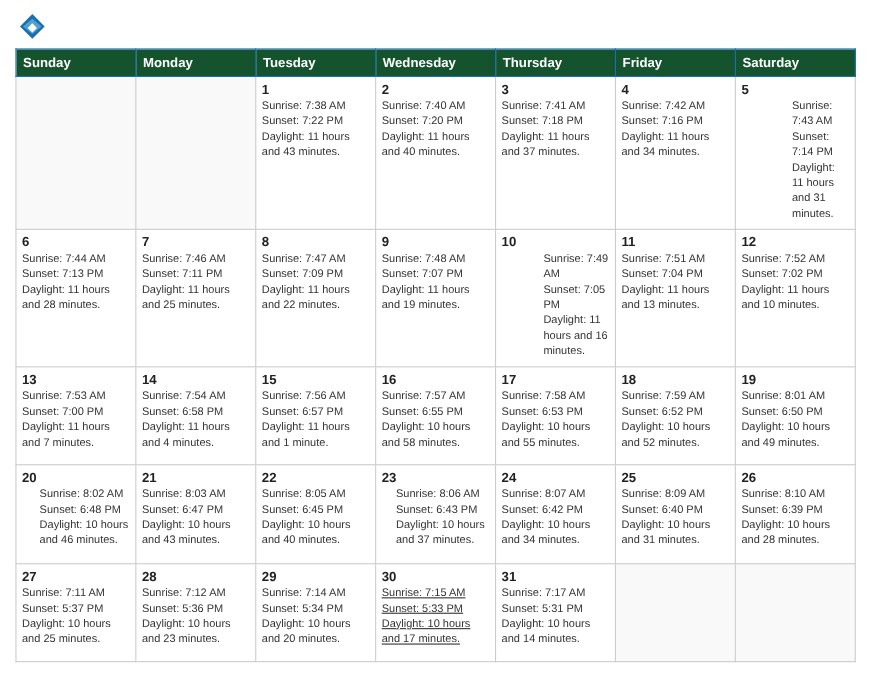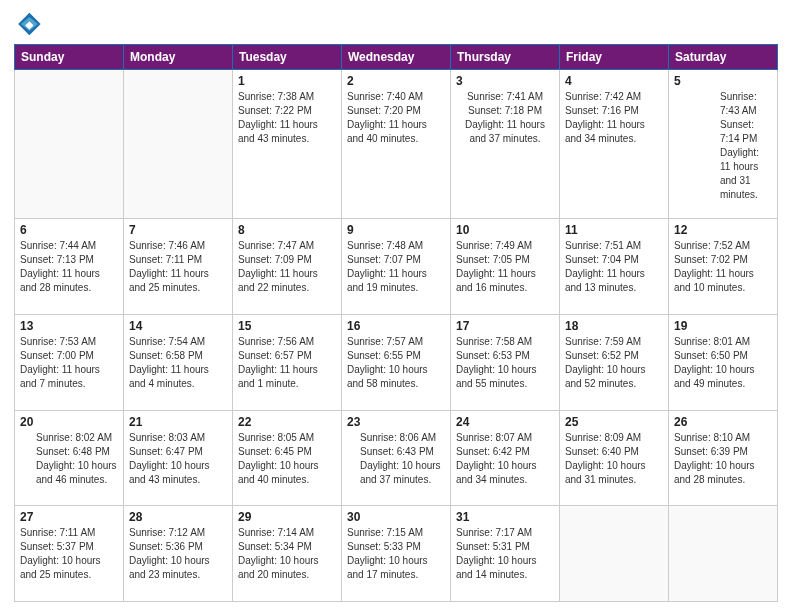--- a/index.html
+++ b/index.html
@@ -53,21 +53,21 @@
       font-size: 14px;
       color: #555;
     }
     .calendar {
       flex: 1;
       border-collapse: collapse;
       width: 100%;
       font-size: 10.5px;
     }
     .calendar th {
-      background: #701a75;
+      background: #14532d;
       color: #fff;
       text-align: left;
       padding: 5px 6px;
       font-size: 12px;
       font-weight: bold;
       border: 1px solid #1a6faf;
     }
     .calendar td {
       border: 1px solid #ccc;
       vertical-align: top;
@@ -135,21 +135,21 @@
 Daylight: 11 hours and 43 minutes.</div>
           </td>
           <td>
             <div class="day-number">2</div>
             <div class="day-info" style="white-space: pre-line;">Sunrise: 7:40 AM
 Sunset: 7:20 PM
 Daylight: 11 hours and 40 minutes.</div>
           </td>
           <td>
             <div class="day-number">3</div>
-            <div class="day-info" style="white-space: pre-line; text-align: center;">Sunrise: 7:41 AM
+            <div class="day-info" style="white-space: pre-line;">Sunrise: 7:41 AM
 Sunset: 7:18 PM
 Daylight: 11 hours and 37 minutes.</div>
           </td>
           <td>
             <div class="day-number">4</div>
             <div class="day-info" style="white-space: pre-line;">Sunrise: 7:42 AM
 Sunset: 7:16 PM
 Daylight: 11 hours and 34 minutes.</div>
           </td>
           <td>
@@ -179,21 +179,21 @@
 Daylight: 11 hours and 22 minutes.</div>
           </td>
           <td>
             <div class="day-number">9</div>
             <div class="day-info" style="white-space: pre-line;">Sunrise: 7:48 AM
 Sunset: 7:07 PM
 Daylight: 11 hours and 19 minutes.</div>
           </td>
           <td>
             <div class="day-number">10</div>
-            <div class="day-info" style="white-space: pre-line;">Sunrise: 7:49 AM
+            <div class="day-info" style="white-space: pre-line; margin-left: 38px;">Sunrise: 7:49 AM
 Sunset: 7:05 PM
 Daylight: 11 hours and 16 minutes.</div>
           </td>
           <td>
             <div class="day-number">11</div>
             <div class="day-info" style="white-space: pre-line;">Sunrise: 7:51 AM
 Sunset: 7:04 PM
 Daylight: 11 hours and 13 minutes.</div>
           </td>
           <td>
@@ -305,21 +305,21 @@
 Daylight: 10 hours and 23 minutes.</div>
           </td>
           <td>
             <div class="day-number">29</div>
             <div class="day-info" style="white-space: pre-line;">Sunrise: 7:14 AM
 Sunset: 5:34 PM
 Daylight: 10 hours and 20 minutes.</div>
           </td>
           <td>
             <div class="day-number">30</div>
-            <div class="day-info" style="white-space: pre-line;">Sunrise: 7:15 AM
+            <div class="day-info" style="white-space: pre-line; text-decoration: underline;">Sunrise: 7:15 AM
 Sunset: 5:33 PM
 Daylight: 10 hours and 17 minutes.</div>
           </td>
           <td>
             <div class="day-number">31</div>
             <div class="day-info" style="white-space: pre-line;">Sunrise: 7:17 AM
 Sunset: 5:31 PM
 Daylight: 10 hours and 14 minutes.</div>
           </td>
           <td class="empty"></td>

